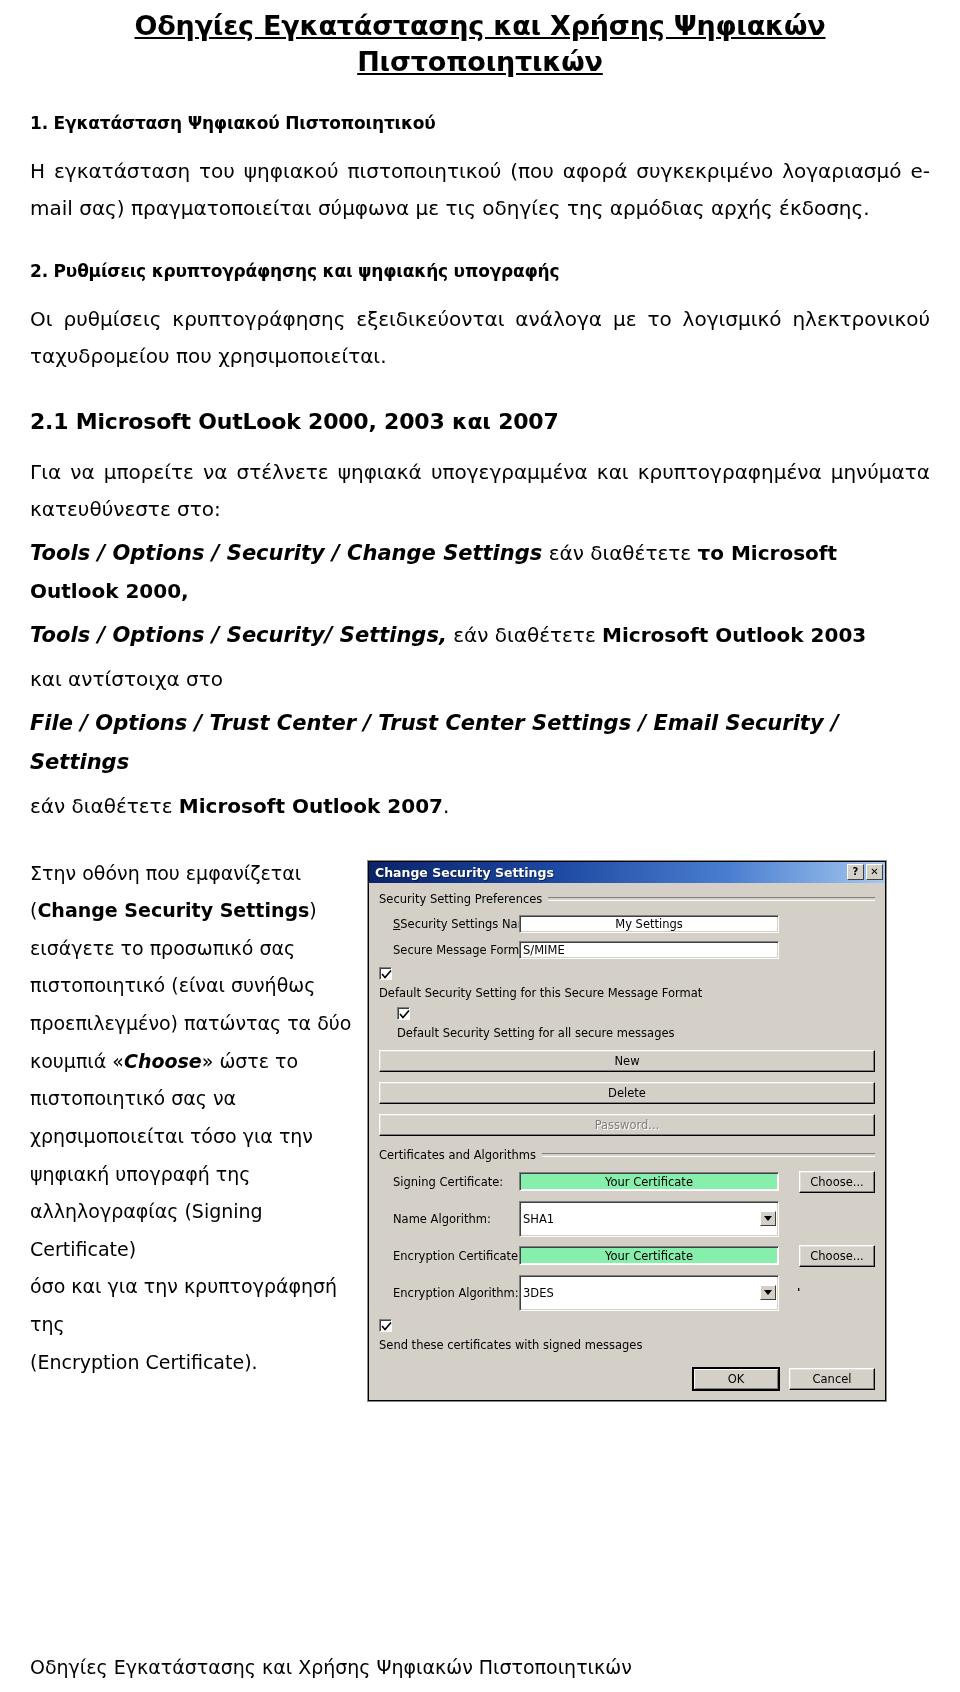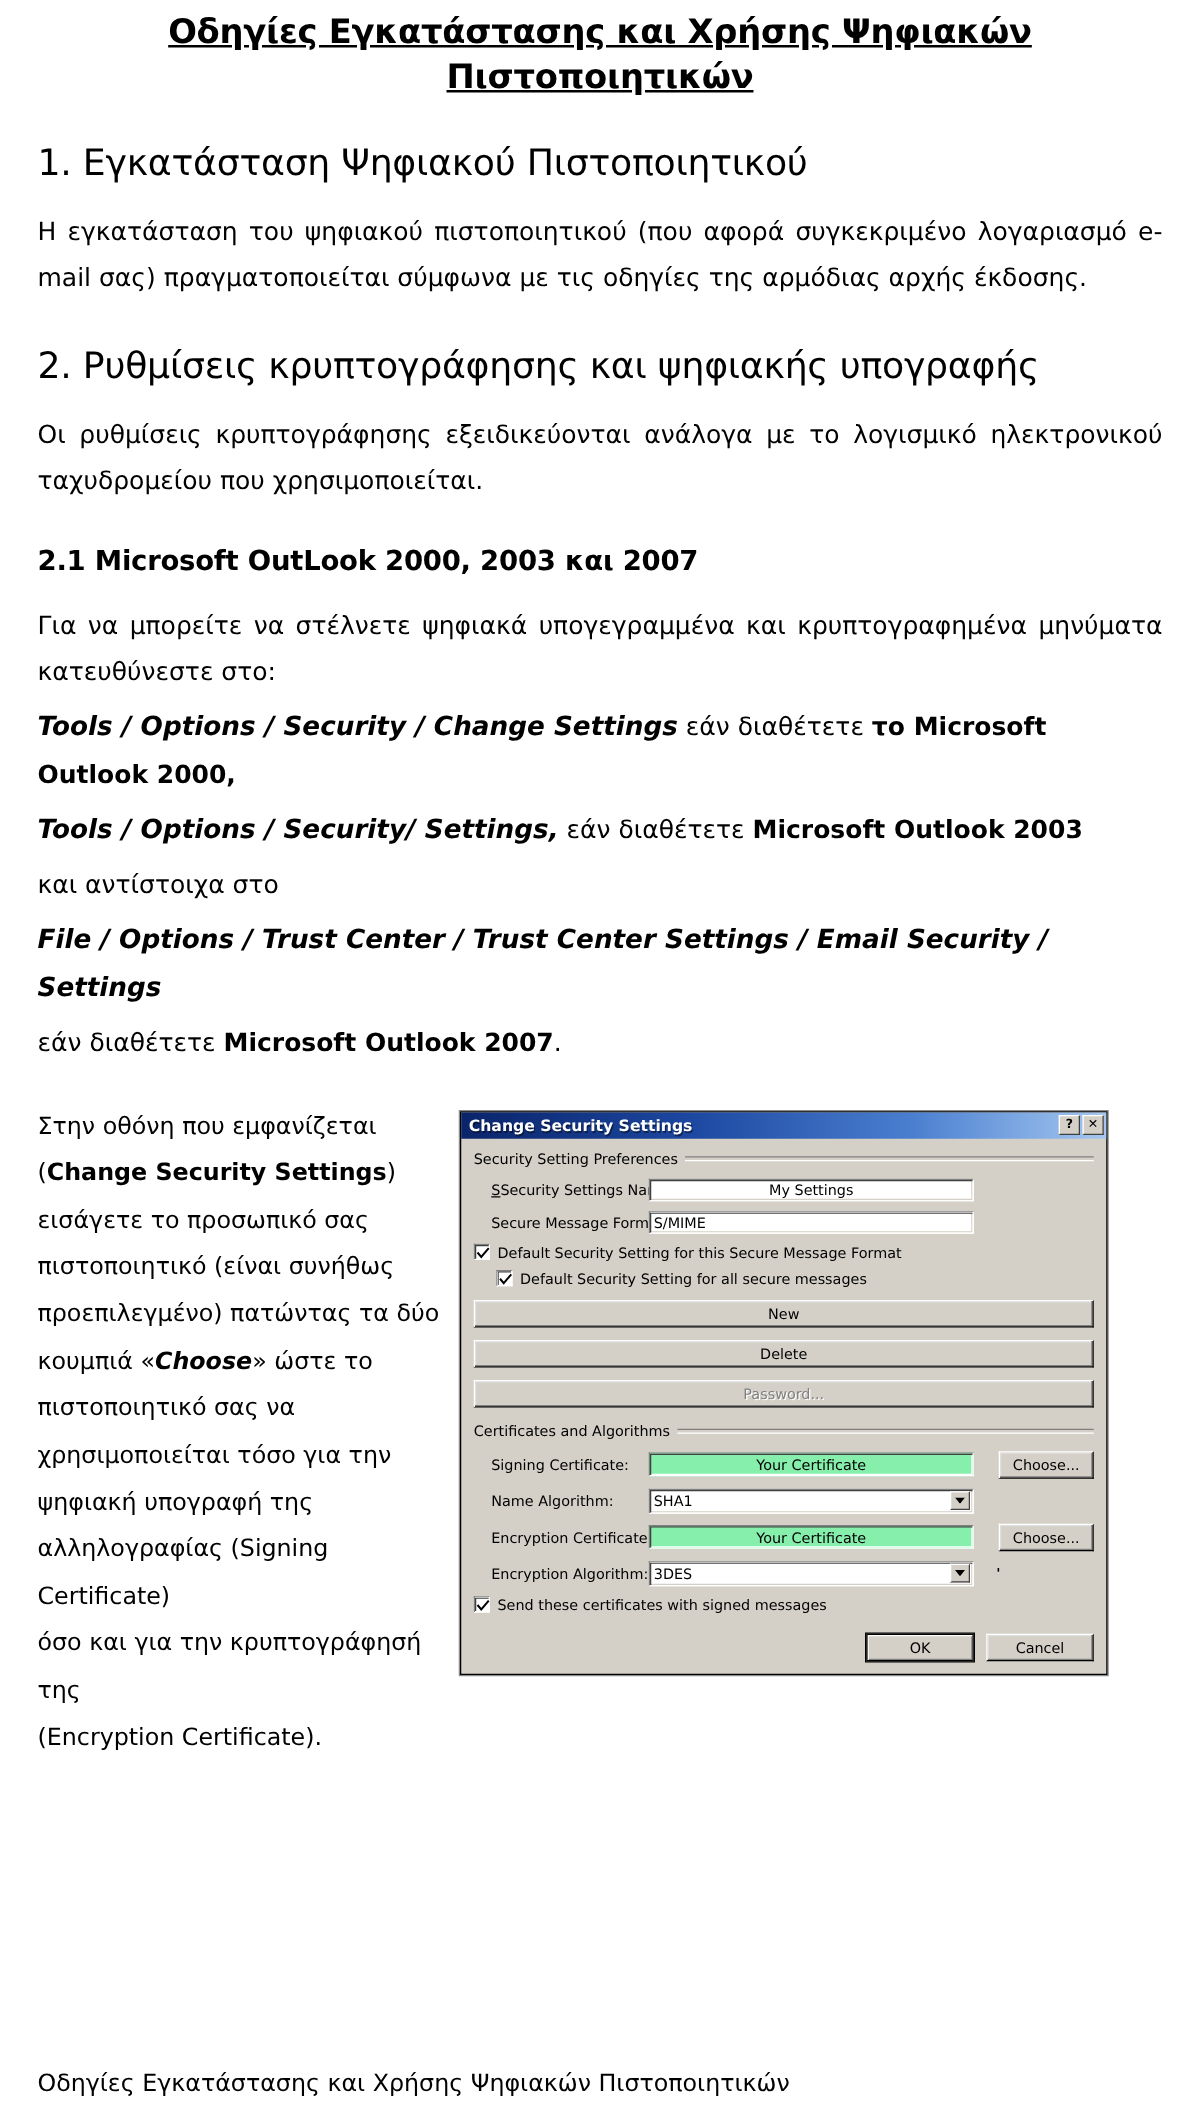--- a/index.html
+++ b/index.html
@@ -25,22 +25,22 @@
   .doc-title {
     text-align: center;
     font-weight: bold;
     font-size: 27px;
     line-height: 1.32;
     text-decoration: underline;
     margin: 8px 60px 0 60px;
     letter-spacing: -0.2px;
   }
   .h1 {
-    font-weight: normal;
-    font-size: 29px;
+    font-weight: bold;
+    font-size: 17px;
     margin: 34px 30px 0 30px;
     letter-spacing: -0.2px;
   }
   .h2 {
     font-weight: bold;
     font-size: 22px;
     margin: 34px 30px 0 30px;
     letter-spacing: -0.2px;
   }
   .para {
@@ -165,21 +165,21 @@
     box-shadow: inset 1px 1px 0 #404040, inset -1px -1px 0 #d4d0c8;
     display: flex;
     align-items: center;
     padding: 0 3px;
     box-sizing: border-box;
     font-size: 11.5px;
   }
   .field.center { justify-content: center; }
   .combo {
     flex: 1;
-    height: 20px;
+    height: 36px;
     background: #ffffff;
     border: 1px solid #808080;
     border-right-color: #ffffff;
     border-bottom-color: #ffffff;
     box-shadow: inset 1px 1px 0 #404040, inset -1px -1px 0 #d4d0c8;
     display: flex;
     align-items: center;
     padding: 0 0 0 3px;
     box-sizing: border-box;
     font-size: 11.5px;
@@ -212,20 +212,21 @@
     align-items: center;
     justify-content: center;
     box-sizing: border-box;
     font-size: 11.5px;
   }
   .cbrow {
     display: flex;
     gap: 6px;
     margin: 7px 0 7px 0;
     font-size: 11.5px;
+    flex-direction: column;
   }
   .cbrow.indent { padding-left: 18px; }
   .checkbox {
     width: 13px;
     height: 13px;
     background: #ffffff;
     border: 1px solid #808080;
     border-right-color: #ffffff;
     border-bottom-color: #ffffff;
     box-shadow: inset 1px 1px 0 #404040;

